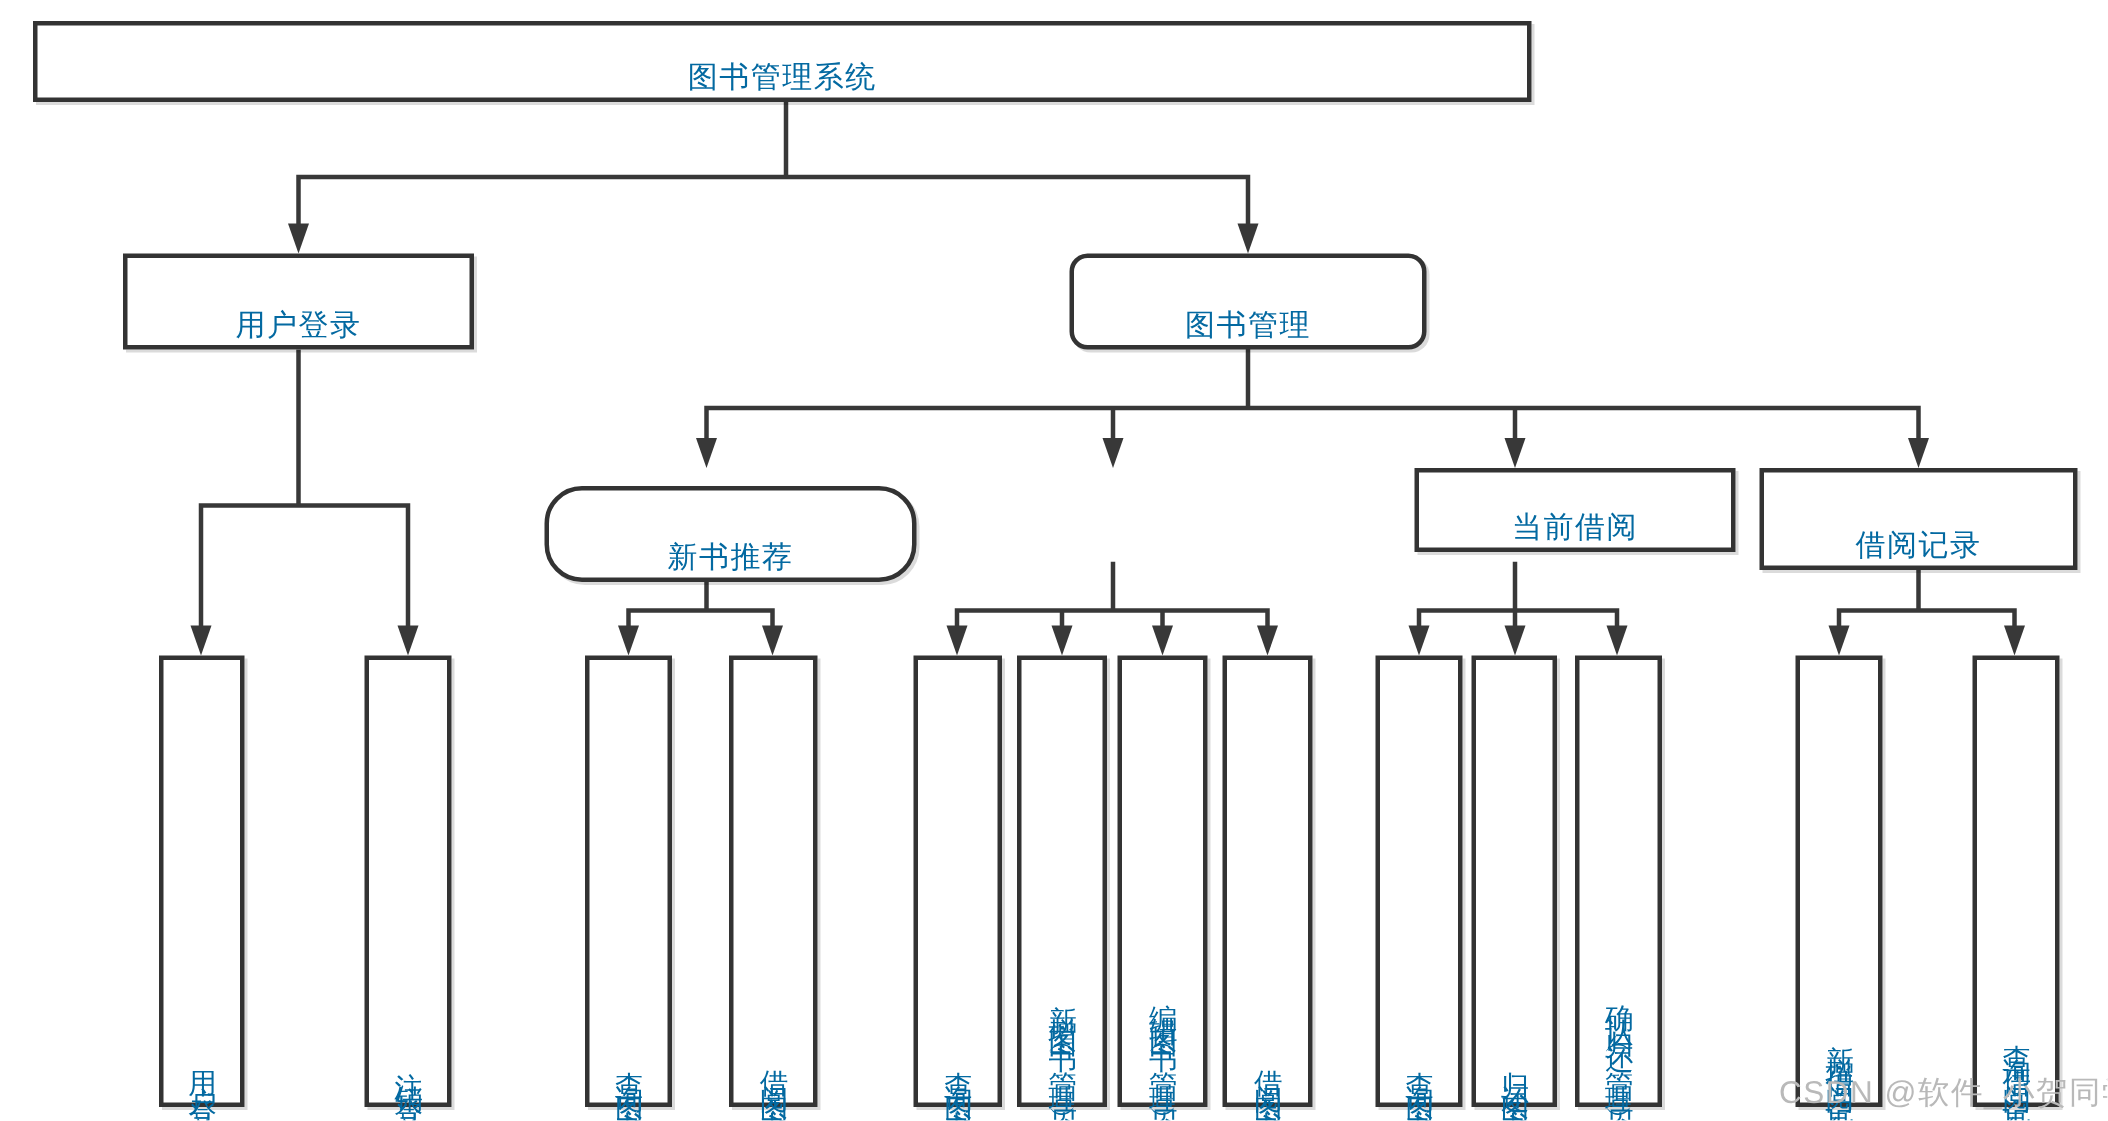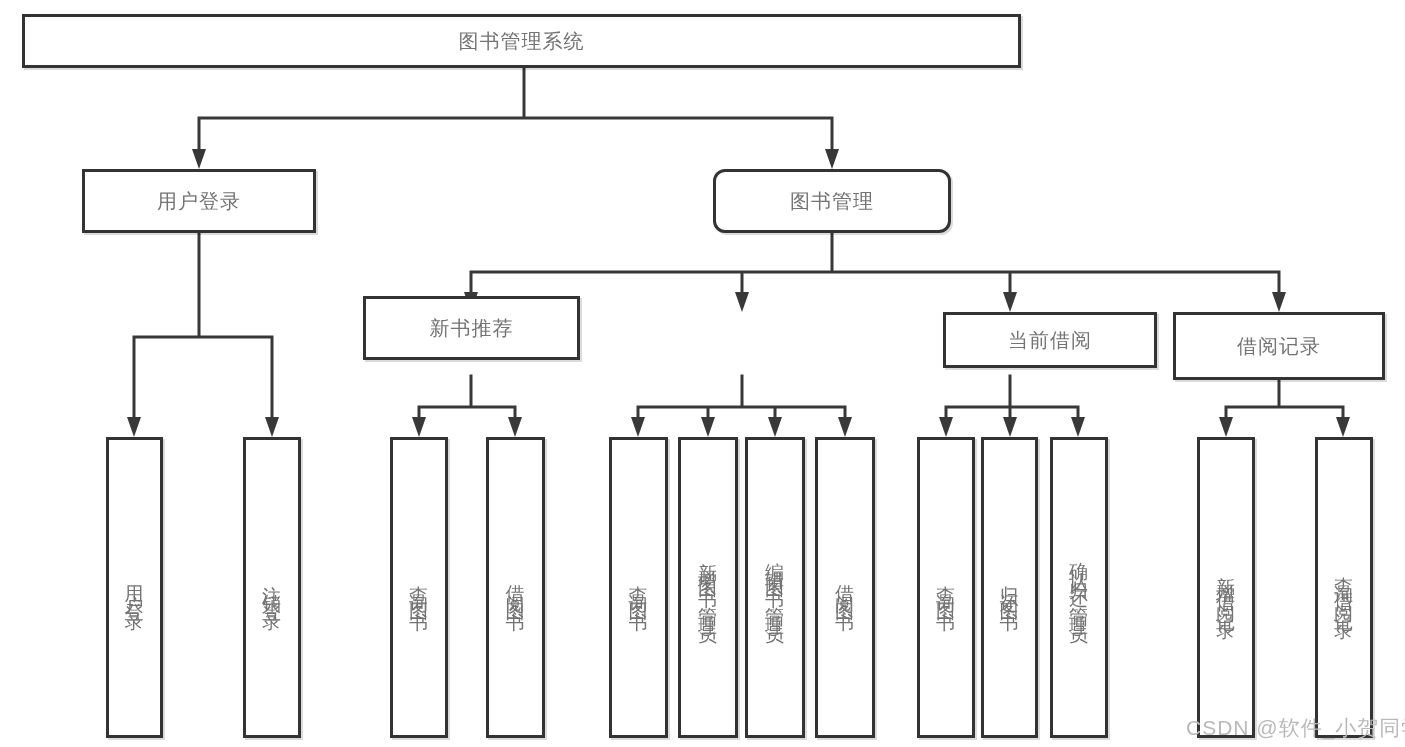--- a/index.html
+++ b/index.html
@@ -19,23 +19,23 @@
     position: absolute;
     left: 0; top: 0;
     width: 1405px; height: 747px;
   }
   .node {
     position: absolute;
     box-sizing: border-box;
     border: 3px solid #333333;
     background: #ffffff;
     display: flex;
-    align-items: center;
+    align-items: flex-end;
     justify-content: center;
-    color: #737373;
+    color: #0369a1;
     box-shadow: 2px 2px 0 rgba(0,0,0,0.14);
     z-index: 2;
   }
   .h-node { font-size: 20px; letter-spacing: 1px; }
   .v-node span {
     writing-mode: vertical-rl;
     text-orientation: mixed;
     font-size: 19px;
     letter-spacing: 9px;
     line-height: 1;
@@ -101,21 +101,21 @@
     <span>图书管理系统</span>
   </div>
 
   <div class="node h-node" style="left:82px; top:169px; width:234px; height:64px;">
     <span>用户登录</span>
   </div>
   <div class="node h-node" style="left:713px; top:169px; width:238px; height:64px;border-radius:12px;">
     <span>图书管理</span>
   </div>
 
-  <div class="node h-node" style="left:363px; top:296px; width:217px; height:64px;">
+  <div class="node h-node" style="left:363px; top:324px; width:248px; height:64px;border-radius:25px;">
     <span>新书推荐</span>
   </div>
   <div class="node h-node" style="left:943px; top:312px; width:214px; height:56px;">
     <span>当前借阅</span>
   </div>
   <div class="node h-node" style="left:1173px; top:312px; width:212px; height:68px;">
     <span>借阅记录</span>
   </div>
 
   <div class="node v-node" style="left:106px; top:437px; width:57px; height:301px;">

